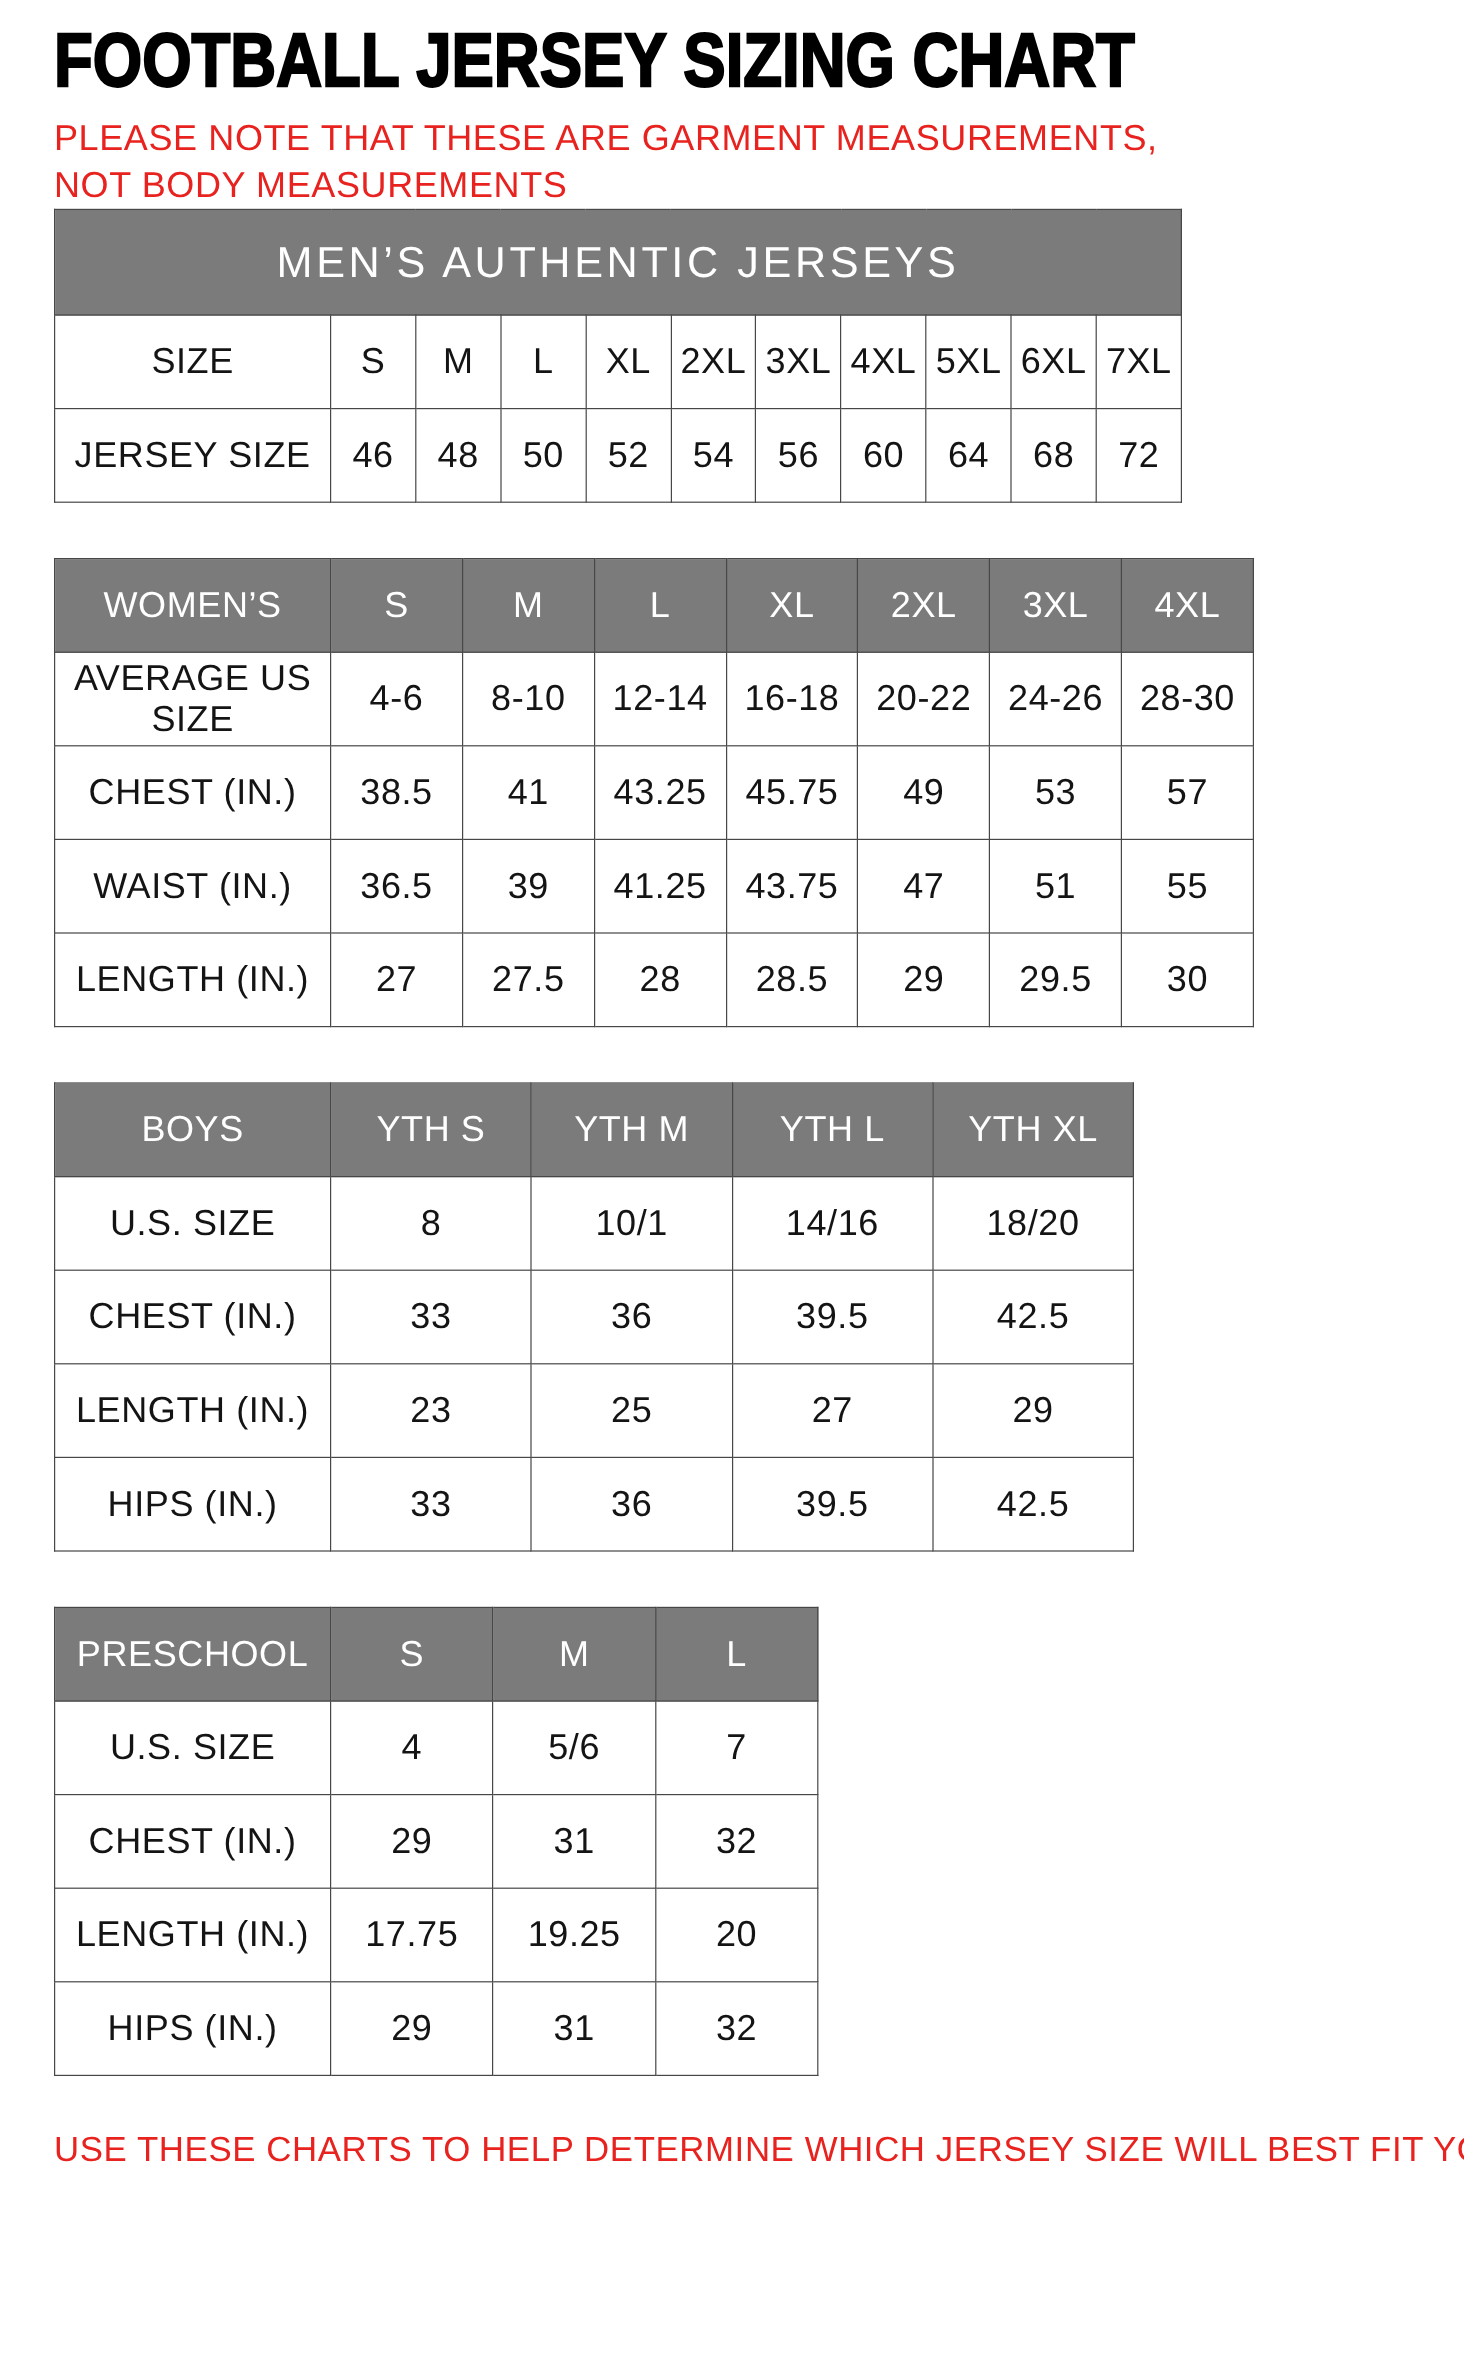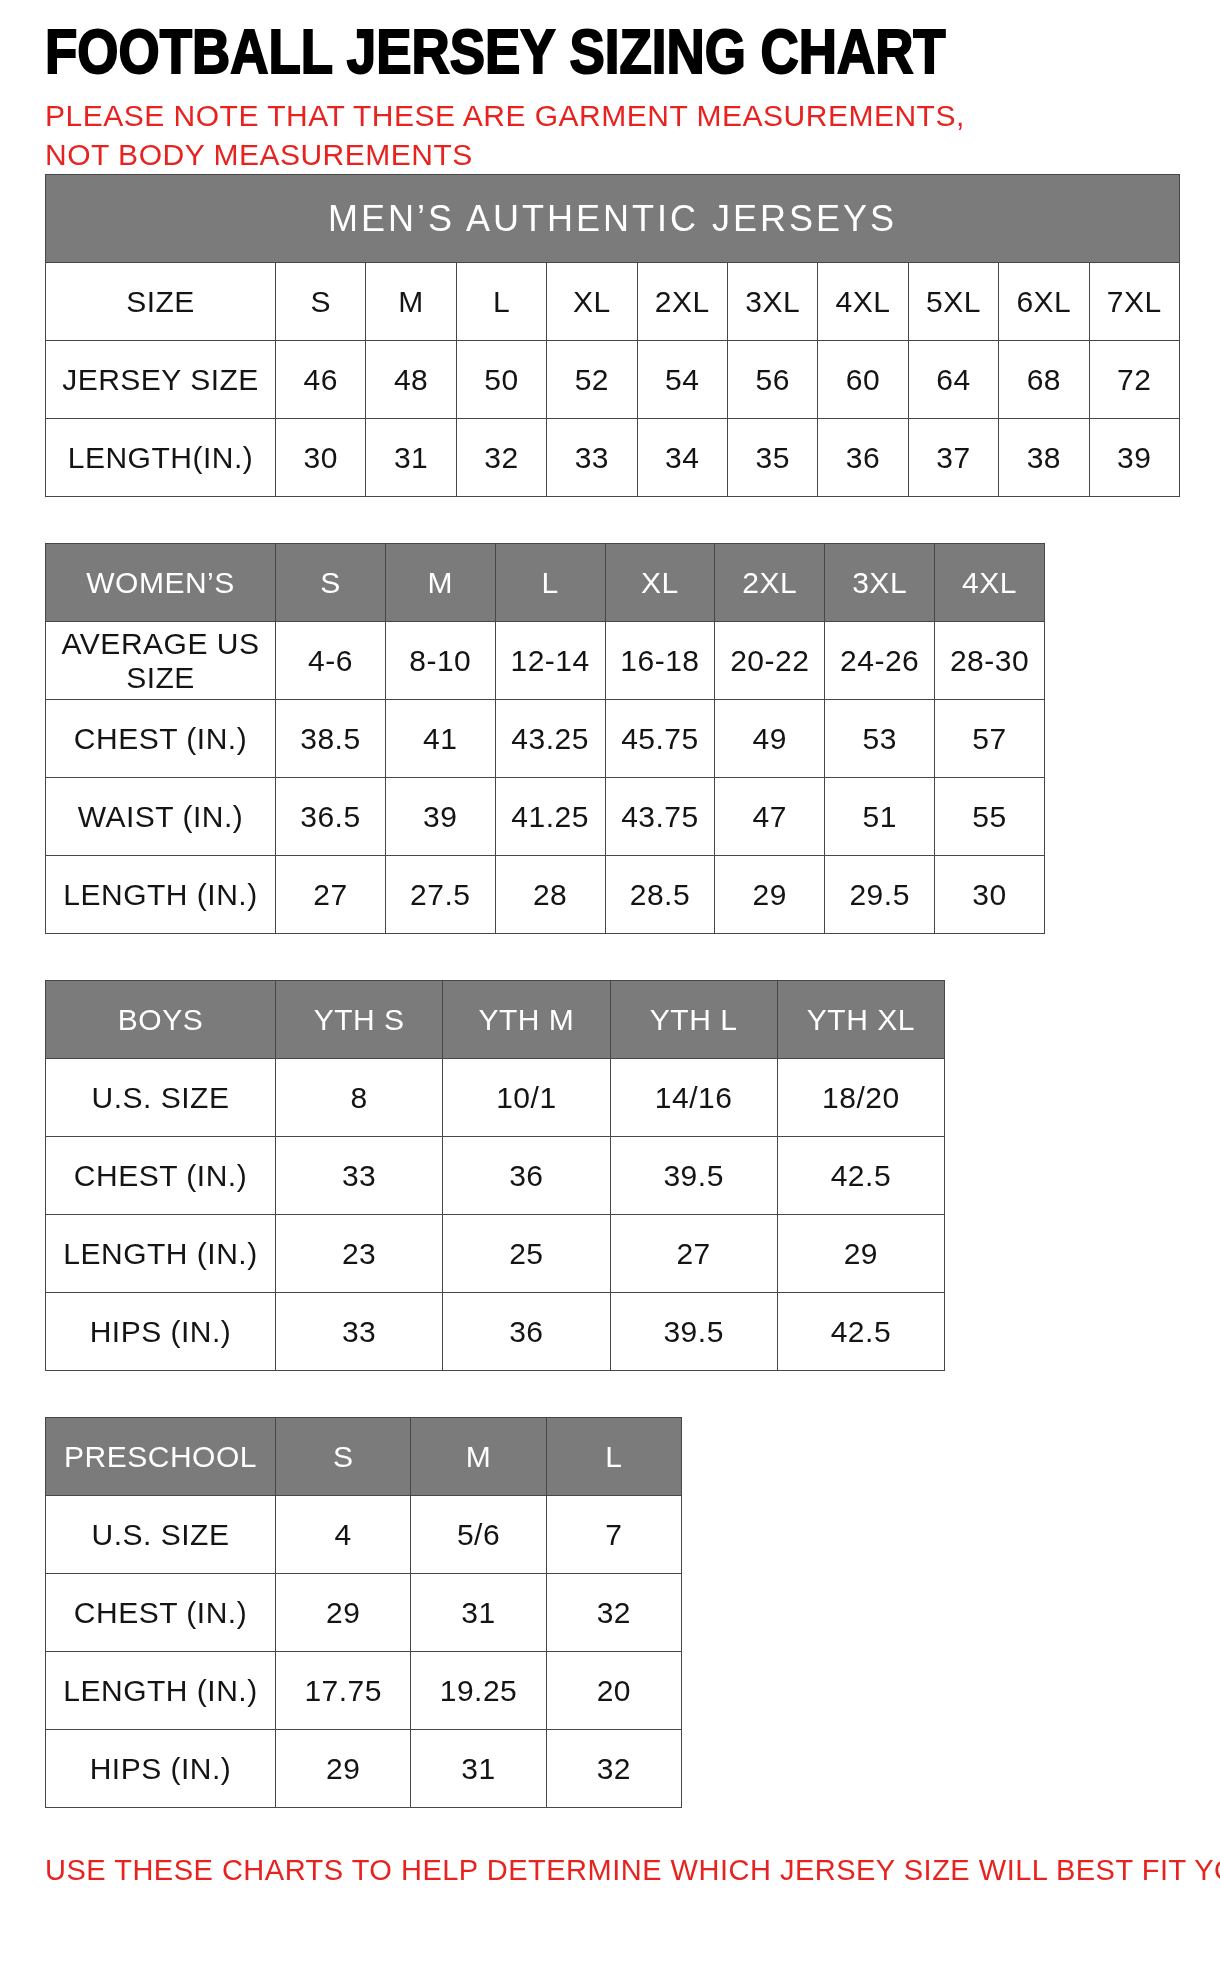--- a/index.html
+++ b/index.html
@@ -68,21 +68,21 @@
     white-space: nowrap;
   }
 </style>
 </head>
 <body>
 
 <div>
   <div class="title">FOOTBALL JERSEY SIZING CHART</div>
   <p class="note">PLEASE NOTE THAT THESE ARE GARMENT MEASUREMENTS, NOT BODY MEASUREMENTS</p>
   <div id="tables">
-      <table class="chart" style="width: 1135px;">
+      <table class="chart" style="width: 940px;">
         <colgroup>
           <col style="width: 230px;">
           <col>
           <col>
           <col>
           <col>
           <col>
           <col>
           <col>
           <col>
@@ -112,33 +112,20 @@
             <td>48</td>
             <td>50</td>
             <td>52</td>
             <td>54</td>
             <td>56</td>
             <td>60</td>
             <td>64</td>
             <td>68</td>
             <td>72</td>
           </tr>
-          <tr>
-            <th>LENGTH(IN.)</th>
-            <td>30</td>
-            <td>31</td>
-            <td>32</td>
-            <td>33</td>
-            <td>34</td>
-            <td>35</td>
-            <td>36</td>
-            <td>37</td>
-            <td>38</td>
-            <td>39</td>
-          </tr>
         </tbody>
       </table>
       <table class="chart" style="width: 1000px;">
         <colgroup>
           <col style="width: 230px;">
           <col>
           <col>
           <col>
           <col>
           <col>

